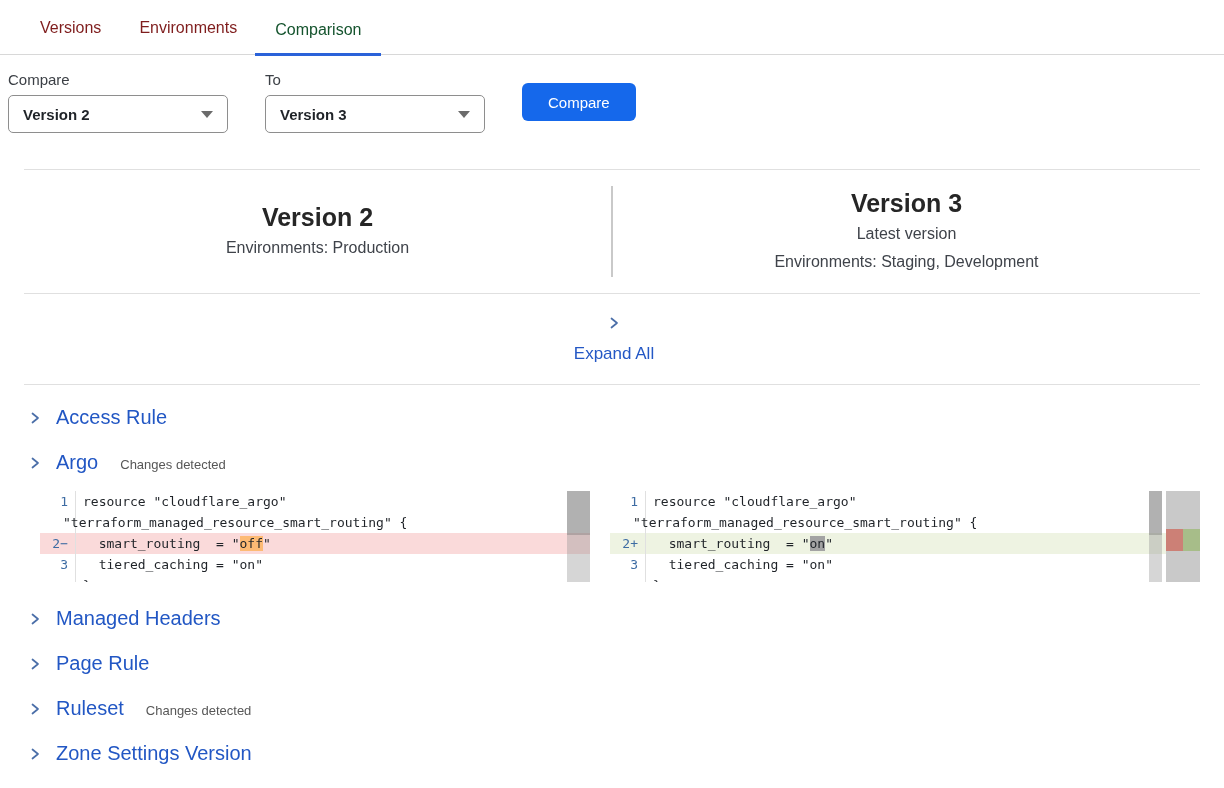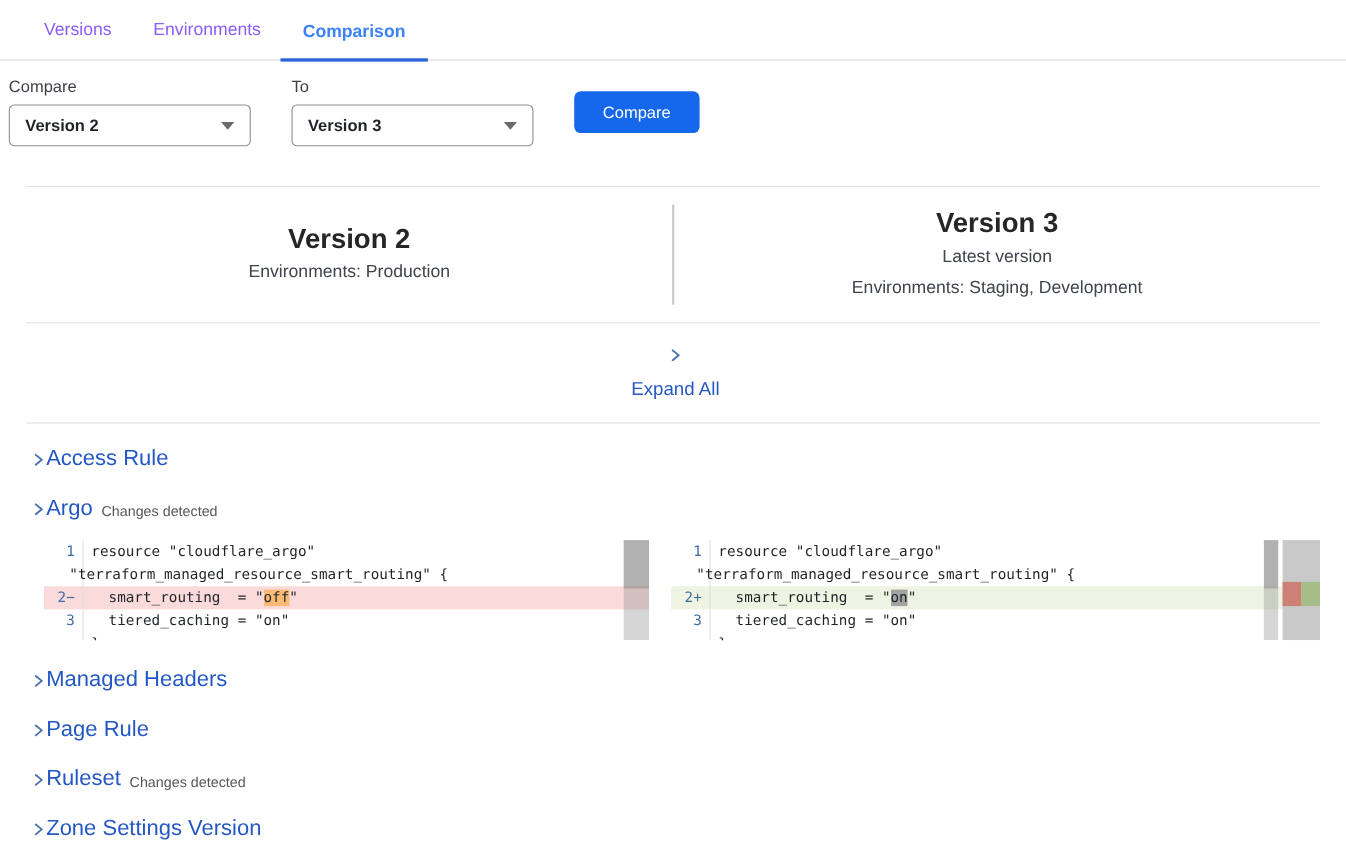--- a/index.html
+++ b/index.html
@@ -11,25 +11,25 @@
   }
   .page { width:1224px; height:788px; background:#fff; }
 
   
   .tabbar {
     display:flex; align-items:flex-end;
     padding-left:40px; height:55px;
     border-bottom:1px solid #d8d8d8;
   }
   .tab {
-    font-size:16px; color:#8b5cf6; padding:0 18px 16px 18px;
+    font-size:16px; color:#7f1d1d; padding:0 18px 16px 18px;
     cursor:pointer; border-bottom:3px solid transparent; margin-bottom:-2px;
   }
   .tab:first-child { padding-left:0; padding-right:20px; }
-  .tab.active { color:#3b82f6; font-weight:700; border-bottom-color:#2a62d9; padding:0 20px 14px 20px; }
+  .tab.active { color:#14532d; font-weight:400; border-bottom-color:#2a62d9; padding:0 20px 14px 20px; }
 
   
   .controls { display:flex; align-items:center; gap:37px; padding:16px 0 0 8px; }
   .field .flabel { font-size:15px; color:#3c4046; margin-bottom:7px; }
   .select {
     width:220px; height:38px; border:1px solid #8e8e8e; border-radius:5px;
     background:#fff; display:flex; align-items:center; justify-content:space-between;
     padding:0 14px; cursor:pointer;
   }
   .select .sel-val { font-size:15px; font-weight:700; color:#1f2328; }
@@ -58,21 +58,21 @@
   .expand-row {
     margin:0 24px; padding:22px 0 20px 4px;
     border-bottom:1px solid #e0e0e0;
     display:flex; align-items:center; gap:14px; cursor:pointer;flex-direction:column;
   }
   .expand-row .elabel { font-size:17px; color:#2458c5; }
 
   
   .sections { padding:10px 24px 0 24px; }
   .section-row {
-    display:flex; align-items:center; 
+    display:flex; align-items:center; gap:14px;
     padding:11px 0 11px 4px; cursor:pointer;
   }
   .section-row .slabel { font-size:20px; color:#2257c4; }
   .section-row .sbadge { font-size:13px; color:#575757; margin-left:8px; padding-top:3px; }
   .chev { color:#4a6ea8; flex:0 0 auto; display:flex; }
 
   
   .diff-wrap { display:flex; gap:20px; margin:6px 0 14px 16px; }
   .pane {
     position:relative; overflow:hidden; height:91px; background:#fff;

